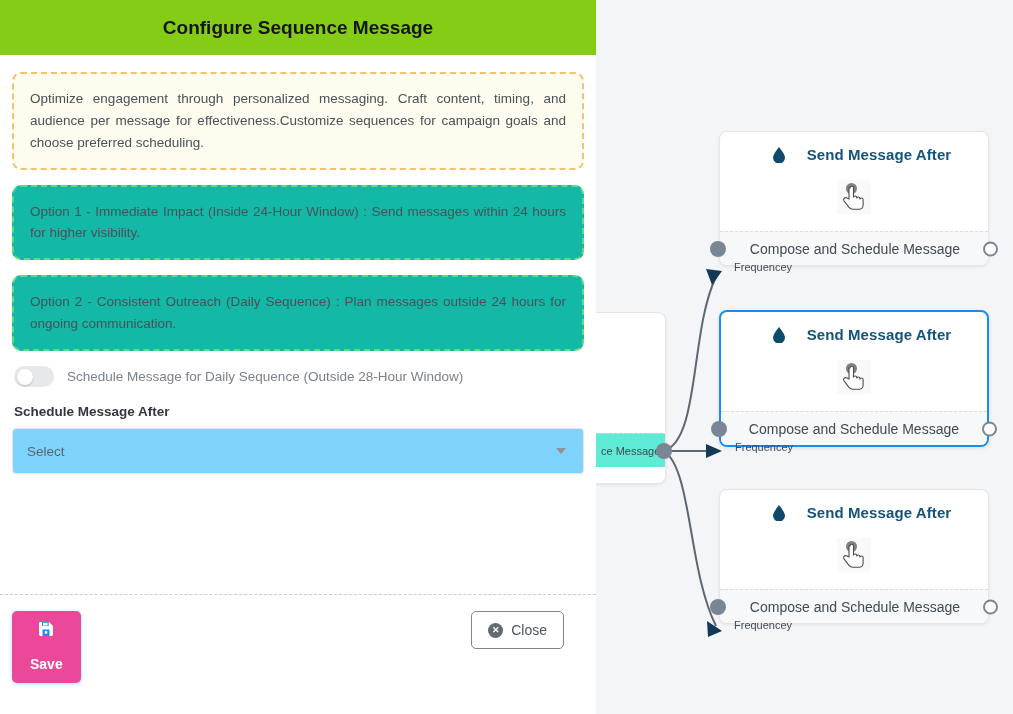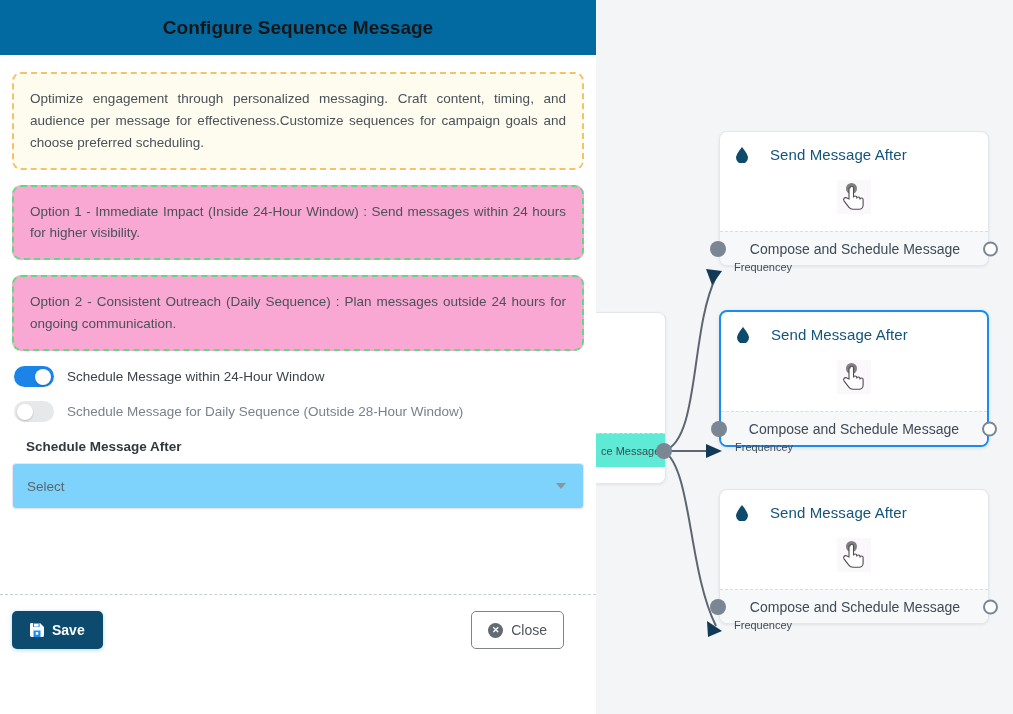--- a/index.html
+++ b/index.html
@@ -27,22 +27,22 @@
     border-radius: 8px;
     box-shadow: 0 1px 3px rgba(16,30,54,.08);
   }
   .node.selected {
     border: 2px solid #1a8cf0;
     box-shadow: 0 1px 4px rgba(16,30,54,.10);
   }
   .node-title {
     display: flex; align-items: center; gap: 22px;
     padding: 14px 0 0 16px;
-    font-size: 15px; font-weight: normal;
-    color: #14537a; letter-spacing: .1px;
+    font-size: 15px; font-weight: bold;
+    color: #14537a; letter-spacing: .1px; justify-content: center;
   }
   .drop-icon { display: block; }
   .node-body {
     height: 68px;
     display: flex; align-items: center; justify-content: center;
   }
   .hand-box {
     width: 34px; height: 34px;
     background: #faf8fb;
     display: flex; align-items: center; justify-content: center;
@@ -104,21 +104,21 @@
   
   .panel {
     position: absolute; left: 0; top: 0;
     width: 596px; height: 714px;
     background: #ffffff;
     z-index: 10;
     display: flex; flex-direction: column;
   }
   .panel-header {
     height: 55px;
-    background: #0369a1;
+    background: #84cc16;
     display: flex; align-items: center; justify-content: center;
   }
   .panel-header h1 {
     font-size: 19px; font-weight: bold; color: #161616;
   }
   .panel-body {
     flex: 1; padding: 17px 12px 0 12px; overflow: hidden;
   }
 
   .note {
@@ -127,21 +127,21 @@
     border-radius: 9px;
     padding: 14px 16px;
     color: #4b5159;
     font-size: 13.5px;
     line-height: 1.62;
     text-align: justify;
     margin-bottom: 15px;
   }
   .note.green {
     border-color: #5fdb7e;
-    background: #f9a8d4;
+    background: #14b8a6;
   }
   .note.opt1 { margin-bottom: 15px; }
 
   .toggle-row {
     display: flex; align-items: center; gap: 13px;
     margin-bottom: 14px; padding-left: 2px;
   }
   .switch {
     width: 40px; height: 21px; border-radius: 11px;
     position: relative; flex: none;
@@ -154,21 +154,21 @@
     background: #ffffff;
     box-shadow: 0 1px 2px rgba(0,0,0,.2);
   }
   .switch.on .knob { left: 21px; }
   .toggle-label { font-size: 13.5px; color: #3c4248; }
   .toggle-label.muted { color: #7b828a; }
 
   .field-label {
     font-size: 13.5px; color: #32383e;
     font-weight: bold;
-    margin: 17px 0 9px 14px;
+    margin: 17px 0 9px 2px;
   }
   .select {
     height: 46px;
     border: 1px solid #e6e6f0;
     border-radius: 4px;
     background: #7dd3fc;
     display: flex; align-items: center;
     padding: 0 14px;
     position: relative;
     box-shadow: 0 1px 1px rgba(16,30,54,.03);
@@ -182,28 +182,29 @@
     border-top: 6px solid #8d949b;
   }
 
   .panel-footer {
     border-top: 1px dashed #c9ced4;
     padding: 16px 16px 0 12px;
     height: 120px;
     display: flex; align-items: flex-start; justify-content: space-between;
   }
   .btn-save {
-    display: flex; align-items: center; gap: 8px;
-    background: #0c4a6e; color: #fff;
+    display: flex; align-items: center; gap: 20px;
+    background: #ec4899; color: #fff;
     border: none; border-radius: 5px;
     padding: 11px 18px;
     font-size: 14px; font-weight: bold;
     font-family: "Liberation Sans", sans-serif;
     cursor: pointer;
     box-shadow: 0 1px 4px rgba(27,139,245,.35);
+    flex-direction: column;
   }
   .btn-close {
     display: flex; align-items: center; gap: 8px;
     background: #ffffff; color: #4e555c;
     border: 1px solid #7e858c; border-radius: 5px;
     padding: 10px 16px;
     font-size: 14px;
     font-family: "Liberation Sans", sans-serif;
     cursor: pointer;
     margin-right: 16px;
@@ -325,26 +326,20 @@
       </div>
 
       <div class="note green opt1">
         <span>Option 1 - Immediate Impact (Inside 24-Hour Window) : Send messages within 24 hours for higher visibility.</span>
       </div>
 
       <div class="note green">
         <span>Option 2 - Consistent Outreach (Daily Sequence) : Plan messages outside 24 hours for ongoing communication.</span>
       </div>
 
-      <div class="toggle-row">
-        <div class="switch on">
-          <div class="knob"></div>
-        </div>
-        <span class="toggle-label">Schedule Message within 24-Hour Window</span>
-      </div>
 
       <div class="toggle-row">
         <div class="switch">
           <div class="knob"></div>
         </div>
         <span class="toggle-label muted">Schedule Message for Daily Sequence (Outside 28-Hour Window)</span>
       </div>
 
       <div class="field-label">Schedule Message After</div>
 

